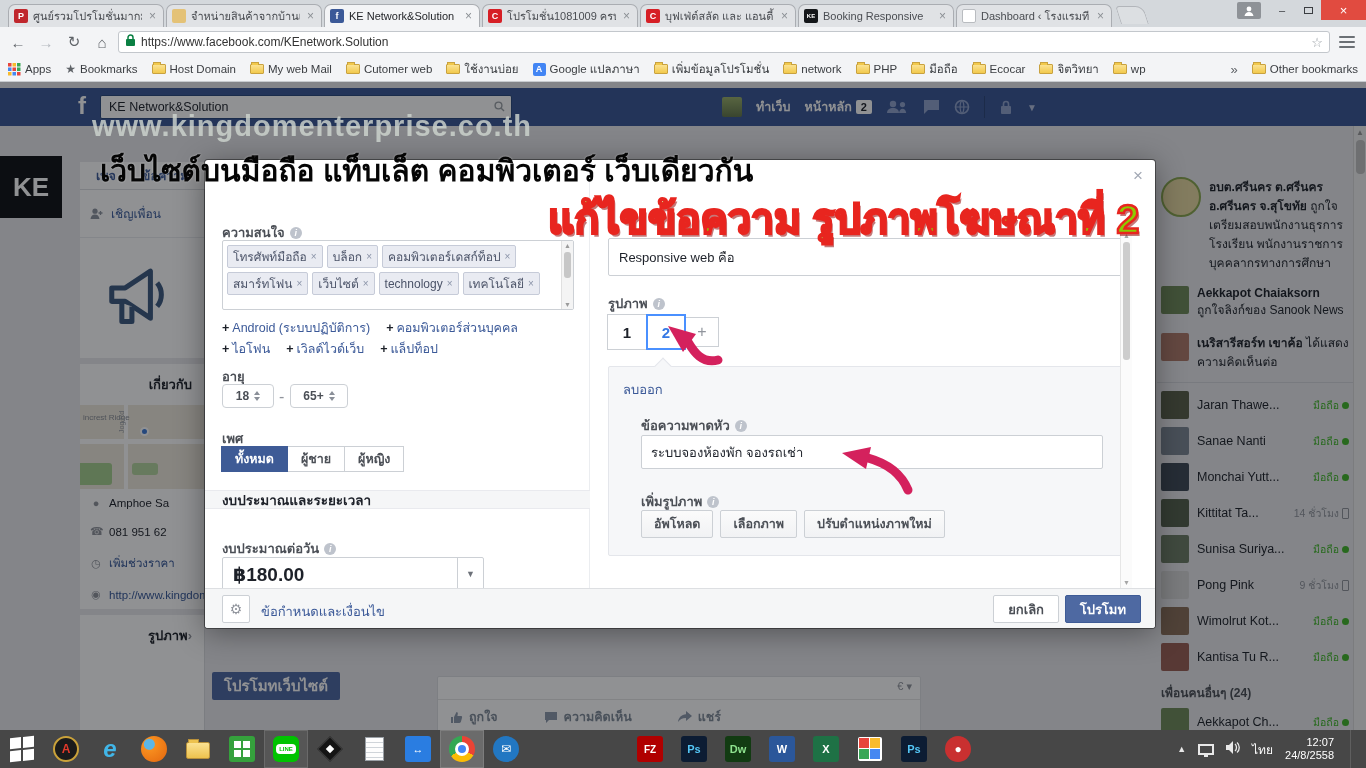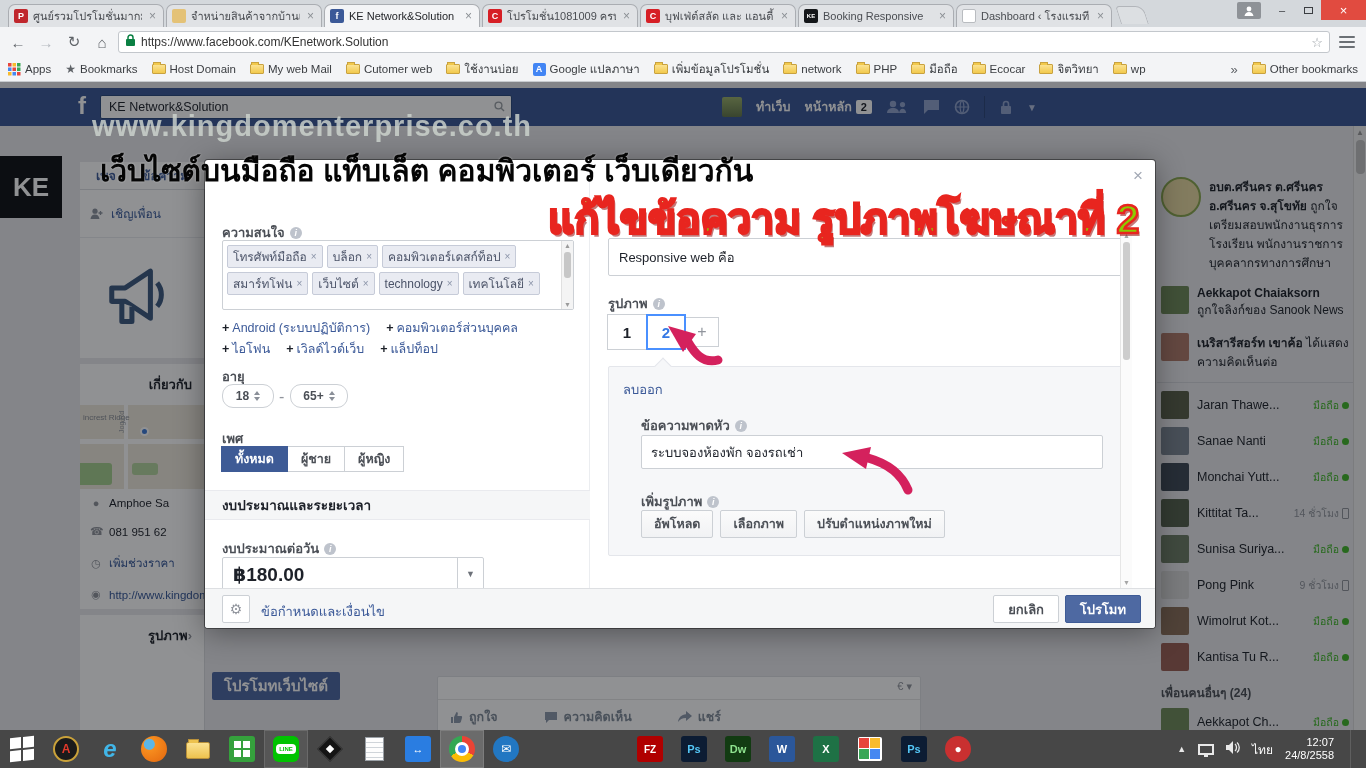--- a/index.html
+++ b/index.html
@@ -158,33 +158,33 @@
   .tag .tx { color:#8a93a8; font-size:10px; }
   .mini-scroll { position:absolute; right:0; top:0; bottom:0; width:12px; background:#f4f4f4; border-left:1px solid #e0e0e0; }
   .mini-scroll .a { position:absolute; left:2px; color:#9b9b9b; font-size:7px; }
   .mini-scroll .a.t { top:1px; } .mini-scroll .a.b { bottom:1px; }
   .mini-scroll .th { position:absolute; left:2px; top:11px; width:7px; height:26px; background:#c7c7c7; border-radius:3px; }
   .sugs { position:absolute; left:17px; top:158px; width:360px; font-size:12.5px; line-height:21px;
           display:flex; flex-wrap:wrap; column-gap:16px; }
   .sug { white-space:nowrap; color:#3b5998; }
   .sug .plus { color:#1d2129; font-weight:bold; margin-right:3px; }
   .age-label { position:absolute; left:17px; top:206px; }
-  .agebox { position:absolute; top:224px; height:24px; background:#fff; border:1px solid #ccd0d5; border-radius:11px;
+  .agebox { position:absolute; top:224px; height:24px; background:#fff; border:1px solid #ccd0d5; border-radius:4px;
             display:flex; align-items:center; justify-content:center; gap:5px; font-size:12px; font-weight:bold; color:#4b4f56; }
   .agebox.from { left:17px; width:52px; } .agebox.to { left:85px; width:58px; }
   .age-dash { position:absolute; left:74px; top:228px; color:#90949c; }
   .spin { display:inline-flex; flex-direction:column; gap:2px; }
   .spin i { width:0; height:0; border-left:3px solid transparent; border-right:3px solid transparent; display:block; }
   .spin .u { border-bottom:4px solid #8a8f98; } .spin .d { border-top:4px solid #8a8f98; }
   .gender-label { position:absolute; left:17px; top:268px; }
   .segrow { position:absolute; left:17px; top:286px; display:flex; }
   .seg { height:26px; padding:0 13px; display:flex; align-items:center; font-size:12.5px; font-weight:bold;
          color:#4b4f56; background:#fff; border:1px solid #ccd0d5; margin-left:-1px; }
   .seg.active { background:#3e5b96; border-color:#3e5b96; color:#fff; z-index:1; }
-  .budget-bar { position:absolute; left:0; top:330px; width:385px; height:30px; background:#f5f6f7;
+  .budget-bar { position:absolute; left:0; top:330px; width:385px; height:19px; background:#f5f6f7;
                 border-top:1px solid #e9eaee; border-bottom:1px solid #e9eaee; font-size:13.5px; font-weight:bold;
                 color:#1d2129; display:flex; align-items:center; padding-left:17px; }
   .budget-label { position:absolute; left:17px; top:378px; }
   .budget-input { position:absolute; left:17px; top:397px; width:262px; height:34px; border:1px solid #ccd0d5;
                   border-radius:2px; background:#fff; display:flex; align-items:center; }
   .budget-input .bval { flex:1; font-size:19px; font-weight:bold; color:#1d2129; padding-left:10px; }
   .budget-input .bdrop { width:26px; height:100%; border-left:1px solid #ccd0d5; display:flex; align-items:center;
                          justify-content:center; color:#6d7179; font-size:9px; }
   .m-right { position:absolute; left:385px; top:0; width:545px; height:428px; }
   .msg-input { position:absolute; left:18px; top:78px; width:520px; height:38px; border:1px solid #ccd0d5;

